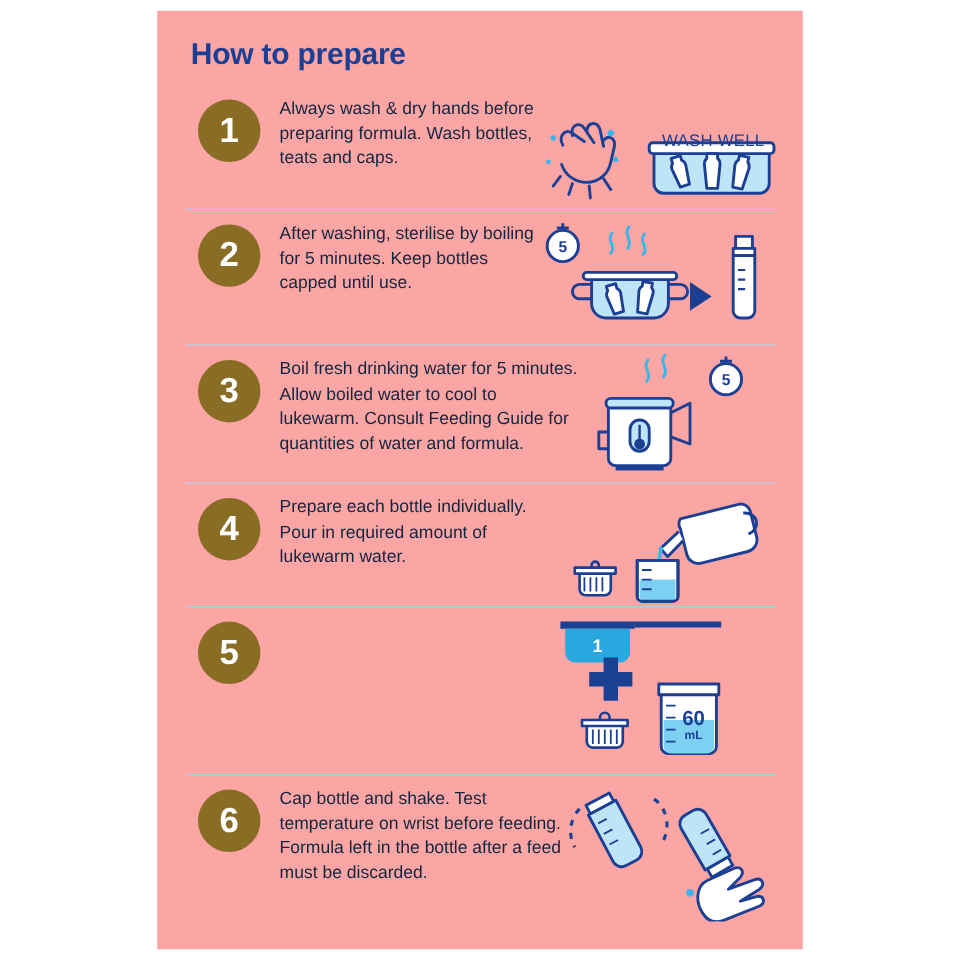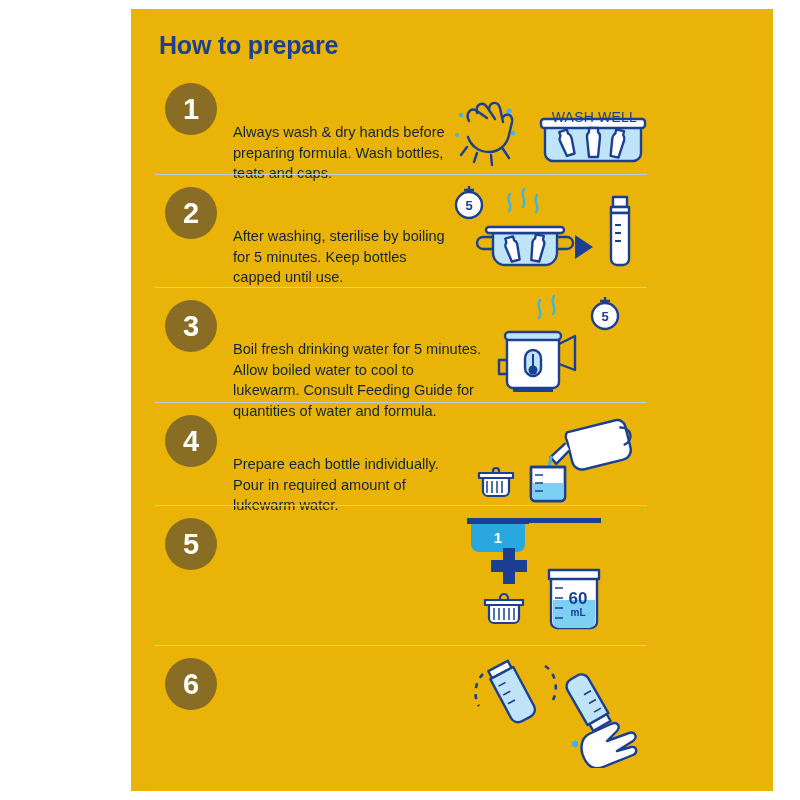--- a/index.html
+++ b/index.html
@@ -7,23 +7,23 @@
     padding: 0;
     width: 800px;
     height: 800px;
     background: #ffffff;
     font-family: "Liberation Sans", sans-serif;
   }
   #panel {
     position: absolute;
     left: 131px;
     top: 9px;
-    width: 642px;
+    width: 538px;
     height: 782px;
-    background: #eab308;
+    background: #fca5a5;
     overflow: hidden;
   }
   #title {
     position: absolute;
     left: 28px;
     top: 22px;
     font-size: 25px;
     font-weight: bold;
     color: #1b3f93;
     letter-spacing: -0.2px;
@@ -53,21 +53,20 @@
     line-height: 1;
   }
   .text {
     position: absolute;
     left: 78px;
     top: 10px;
     width: 212px;
     font-size: 14.6px;
     line-height: 20.5px;
     color: #10263f;
-    margin-top: 41px;
   }
   .text b { font-weight: normal; }
   .art {
     position: absolute;
     right: 0;
     top: 6px;
     width: 200px;
     height: 100px;
   }
   
@@ -252,20 +251,21 @@
           <path d="M47 96 v12 M52 96 v12 M57 96 v12 M62 96 v12 M67 96 v12" stroke-width="1.5"></path>
           <path d="M53 92 v-6 a4 4 0 0 1 8 0 v6" fill="none"></path>
           <path d="M38 88 h38 v5 h-38 z"></path>
         </g>
       </svg>
     </div>
   </div>
 
   <div class="step" id="step6">
     <div class="badge">6</div>
+    <div class="text">Cap bottle and shake. Test temperature on wrist before feeding. Formula left in the bottle after a feed must be discarded.</div>
     <div class="art">
       <svg width="200" height="116" viewBox="0 0 200 116">
         <g stroke="#1b3f93" stroke-width="2.4" fill="none" stroke-linejoin="round">
           <g transform="rotate(-28 66 40)">
             <path d="M54 10 h22 v8 h-22 z" fill="#ffffff"></path>
             <path d="M52 18 h26 v44 a8 8 0 0 1 -8 8 h-10 a8 8 0 0 1 -8 -8 z" fill="#bfe4f7"></path>
             <path d="M56 28 h8 M56 38 h8 M56 48 h8" stroke-width="1.6"></path>
           </g>
           <path d="M36 22 c-8 8 -10 22 -4 32" stroke-dasharray="5 6" stroke-width="2.6"></path>
           <path d="M98 14 c10 6 14 22 8 34" stroke-dasharray="5 6" stroke-width="2.6"></path>

